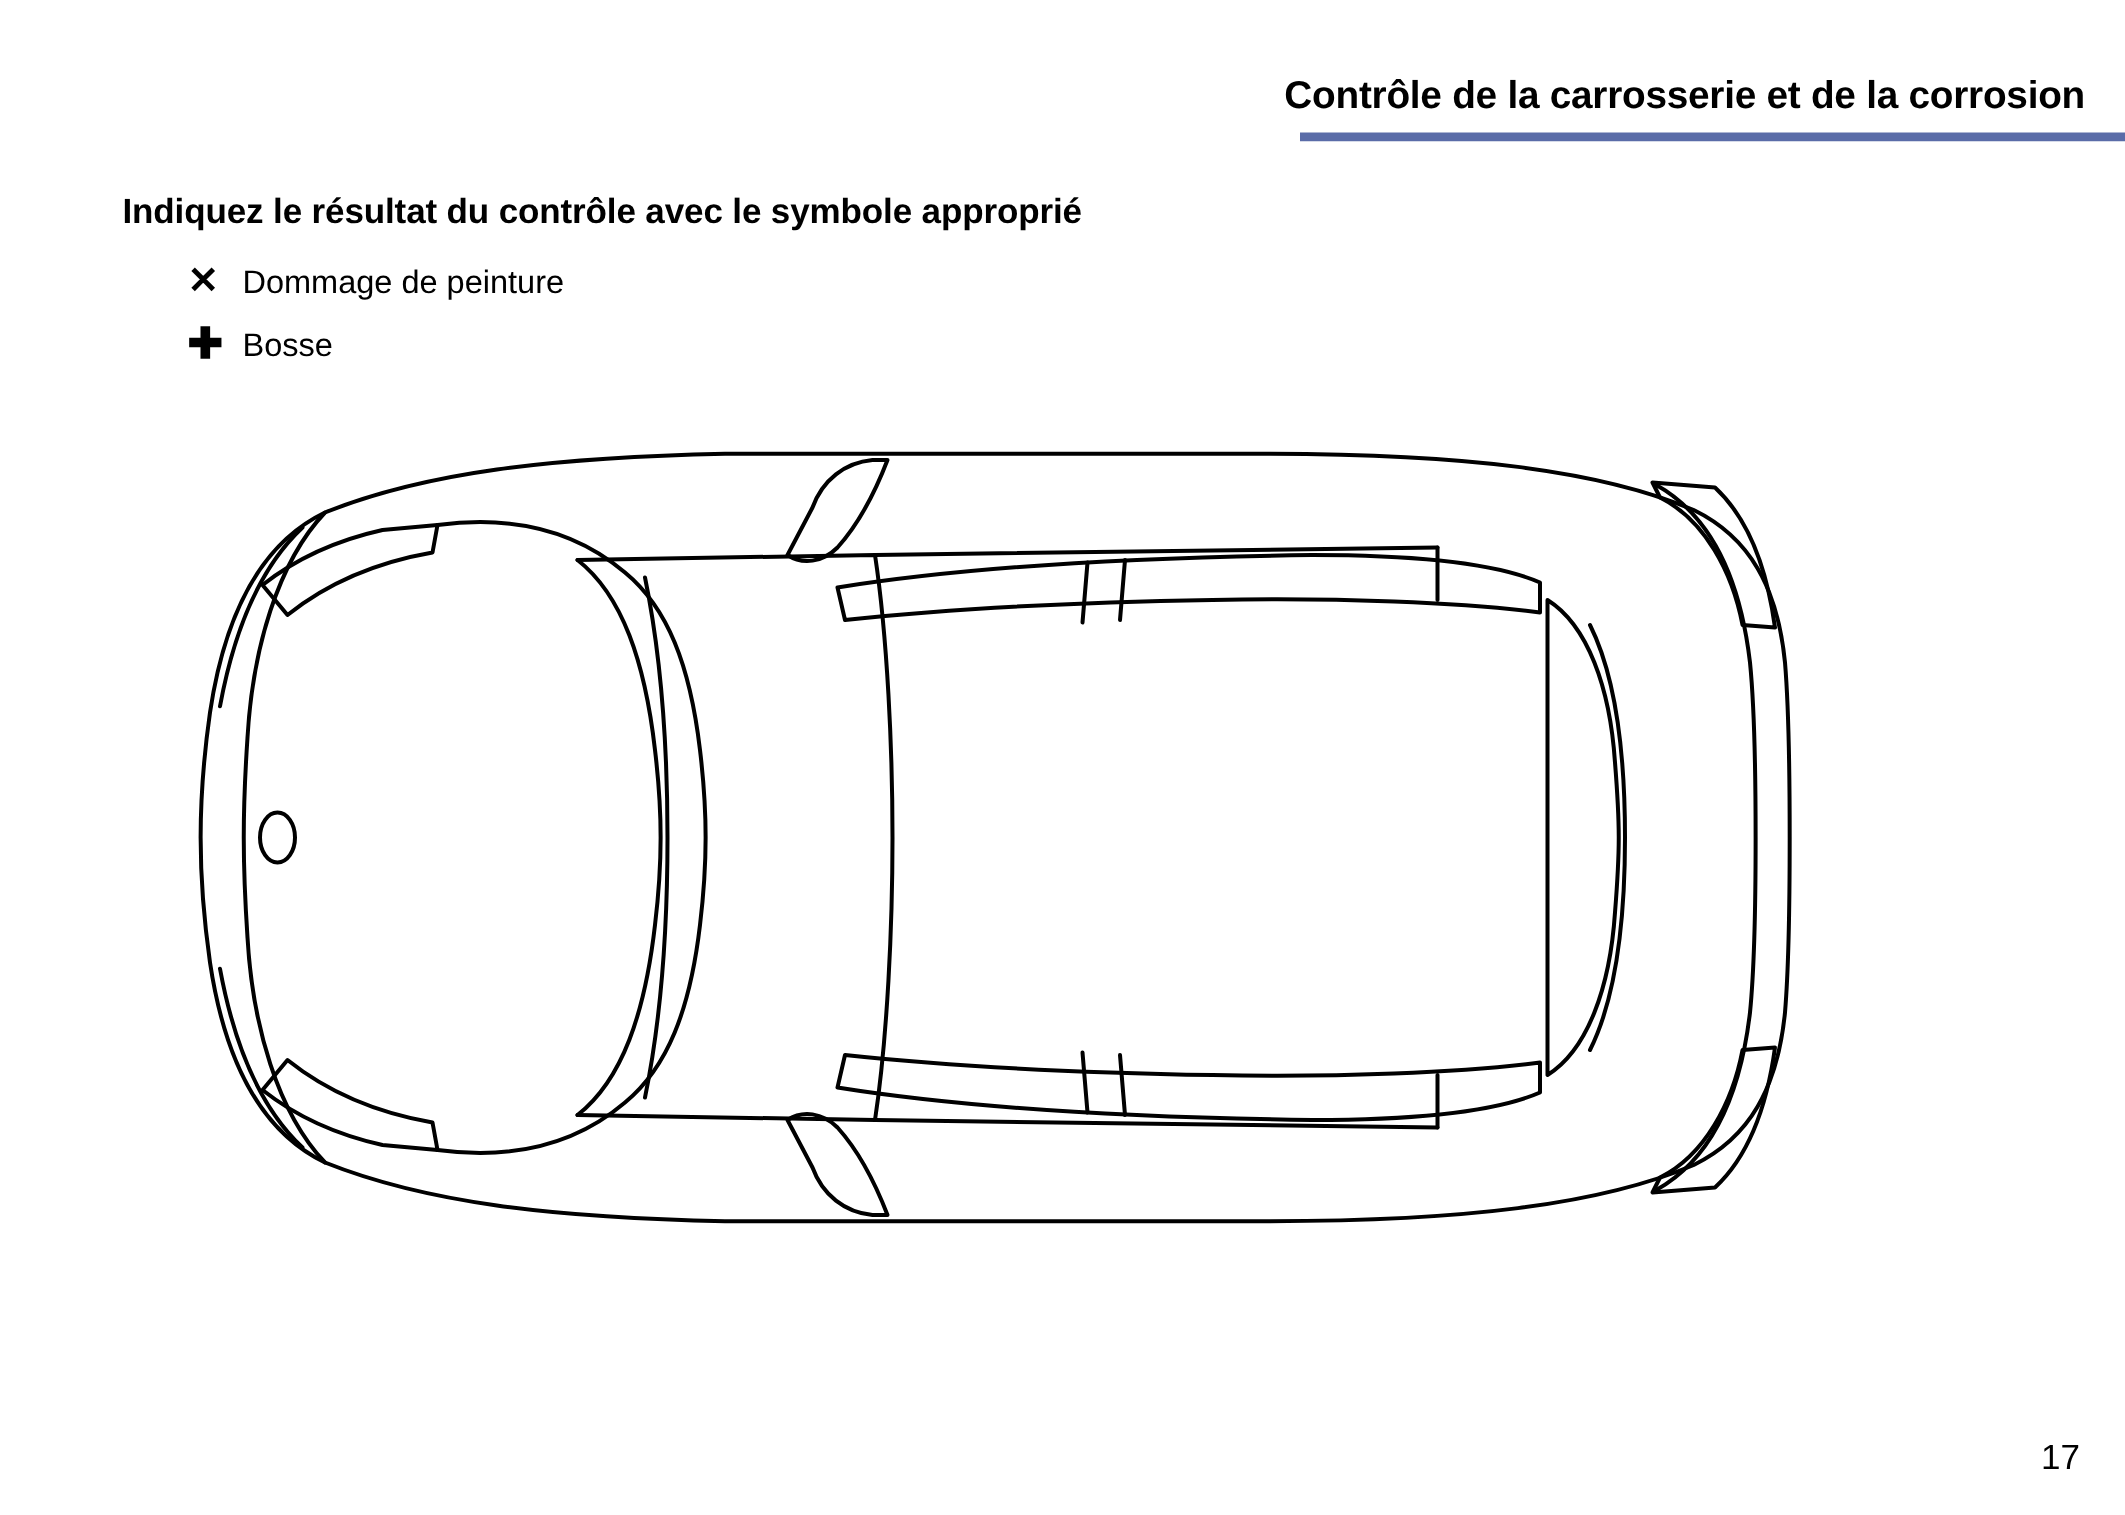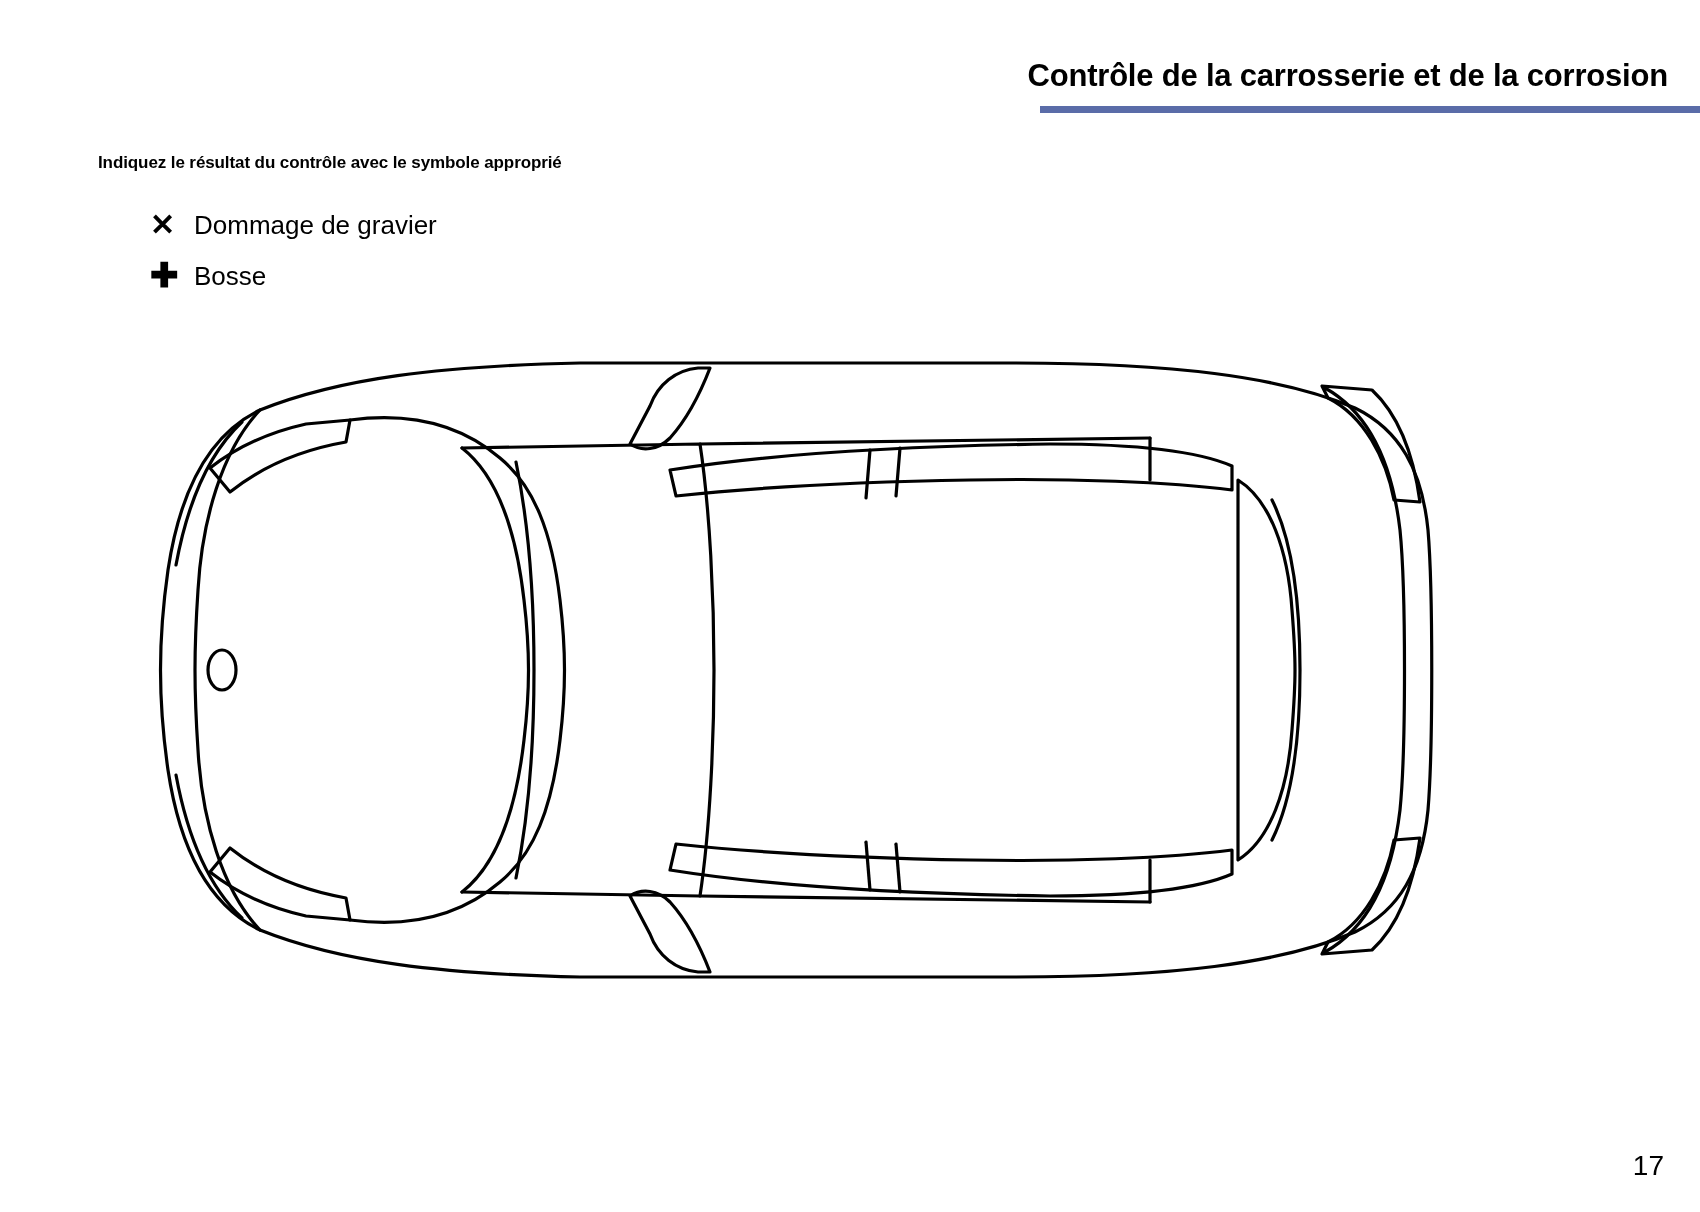--- a/index.html
+++ b/index.html
@@ -40,21 +40,21 @@
     top: 48px;
     height: 7px;
     background: #5a6ca8;
   }
 
   
   .instruction {
     position: absolute;
     left: 98px;
     top: 153px;
-    font-size: 17px;
+    font-size: 28px;
     font-weight: bold;
     letter-spacing: -0.1px;
   }
 
   
   .legend {
     position: absolute;
     left: 150px;
     top: 200px;
     width: 1250px;
@@ -147,21 +147,21 @@
 <div class="instruction">Indiquez le résultat du contrôle avec le symbole approprié</div>
 
 <div class="legend">
 
   <div class="legend-col left">
 
     <div class="legend-item">
       <span class="legend-symbol">
         <span class="sym-x">✕</span>
       </span>
-      <span class="legend-label">Dommage de gravier</span>
+      <span class="legend-label">Dommage de peinture</span>
     </div>
 
 
     <div class="legend-item">
       <span class="legend-symbol">
         <span class="sym-plus">✚</span>
       </span>
       <span class="legend-label">Bosse</span>
     </div>
 

